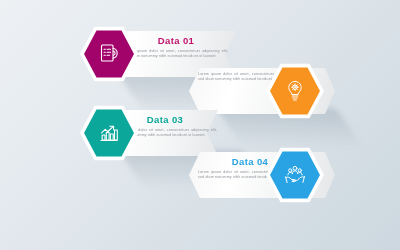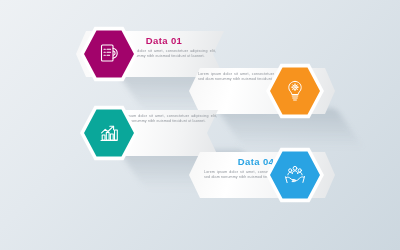--- a/index.html
+++ b/index.html
@@ -56,21 +56,21 @@
 </style>
 </head>
 <body>
 
 <div id="stage">
 
   <div class="trail" style="left:118px;top:74px;width:120px;transform:skewX(34deg);"></div>
   <div class="trail" style="left:216px;top:108px;width:120px;transform:skewX(34deg);"></div>
   <div class="trail" style="left:118px;top:150px;width:125px;transform:skewX(34deg);"></div>
 
-  <div class="row ltr" style="left:76px;top:31px;width:148px;">
+  <div class="row ltr" style="left:88px;top:31px;width:148px;">
     <div class="ribbon"></div>
     <div class="txt" style="left:36px;">
       <p class="ttl" style="color:#c2136f;">Data 01</p>
       <p class="body">Lorem ipsum dolor sit amet, consectetuer adipiscing elit, sed diam nonummy nibh euismod tincidunt ut laoreet.</p>
     </div>
   </div>
   <div class="hexwrap" style="left:80px;top:25px;">
     <div class="hex-outer"></div>
     <div class="hex-inner" style="background:#a2036b;">
       <svg width="26" height="26" viewBox="0 0 26 26" fill="none" stroke="#ffffff" stroke-width="1.1" stroke-linecap="round" stroke-linejoin="round">
@@ -99,41 +99,42 @@
         <circle cx="13" cy="9.2" r="2.2"></circle>
         <circle cx="13" cy="9.2" r=".8"></circle>
         <path d="M13 5.8v1.2M13 11.4v1.2M9.6 9.2h1.2M15.2 9.2h1.2M10.6 6.8l.9.9M14.5 10.7l.9.9M15.4 6.8l-.9.9M11.5 10.7l-.9.9"></path>
       </svg>
     </div>
   </div>
 
   <div class="row ltr" style="left:88px;top:110px;width:130px;">
     <div class="ribbon"></div>
     <div class="txt" style="left:25px;">
+      <p class="ttl" style="color:#0aa79a;">Data 03</p>
       <p class="body">Lorem ipsum dolor sit amet, consectetuer adipiscing elit, sed diam nonummy nibh euismod tincidunt ut laoreet.</p>
     </div>
   </div>
   <div class="hexwrap" style="left:80px;top:104px;">
     <div class="hex-outer"></div>
     <div class="hex-inner" style="background:#0aa79a;">
       <svg width="26" height="26" viewBox="0 0 26 26" fill="none" stroke="#ffffff" stroke-width="1.1" stroke-linecap="round" stroke-linejoin="round">
         <path d="M5 20.5h16"></path>
         <rect x="6.2" y="15" width="2.8" height="5"></rect>
         <rect x="10.3" y="12.4" width="2.8" height="7.6"></rect>
         <rect x="14.4" y="14" width="2.8" height="6"></rect>
         <rect x="18.5" y="10" width="2.8" height="10"></rect>
         <path d="M5.6 12.8l3.6-3.4 2.7 2.1 5.4-5.1"></path>
         <path d="M13.8 6.2h3.8v3.6"></path>
       </svg>
     </div>
   </div>
 
   <div class="row rtl" style="left:189px;top:152px;width:146px;">
     <div class="ribbon"></div>
-    <div class="txt" style="left:15px;">
+    <div class="txt" style="left:9px;">
       <p class="ttl" style="color:#29a3e3;">Data 04</p>
       <p class="body">Lorem ipsum dolor sit amet, consectetuer adipiscing elit, sed diam nonummy nibh euismod tincidunt ut laoreet.</p>
     </div>
   </div>
   <div class="hexwrap" style="left:266px;top:146px;">
     <div class="hex-outer"></div>
     <div class="hex-inner" style="background:#29a3e3;">
       <svg width="26" height="26" viewBox="0 0 26 26" fill="none" stroke="#ffffff" stroke-width="1" stroke-linecap="round" stroke-linejoin="round">
         <circle cx="13" cy="6.3" r="1.9"></circle>
         <path d="M10.3 11.6c0-1.6 1.2-2.8 2.7-2.8s2.7 1.2 2.7 2.8"></path>

